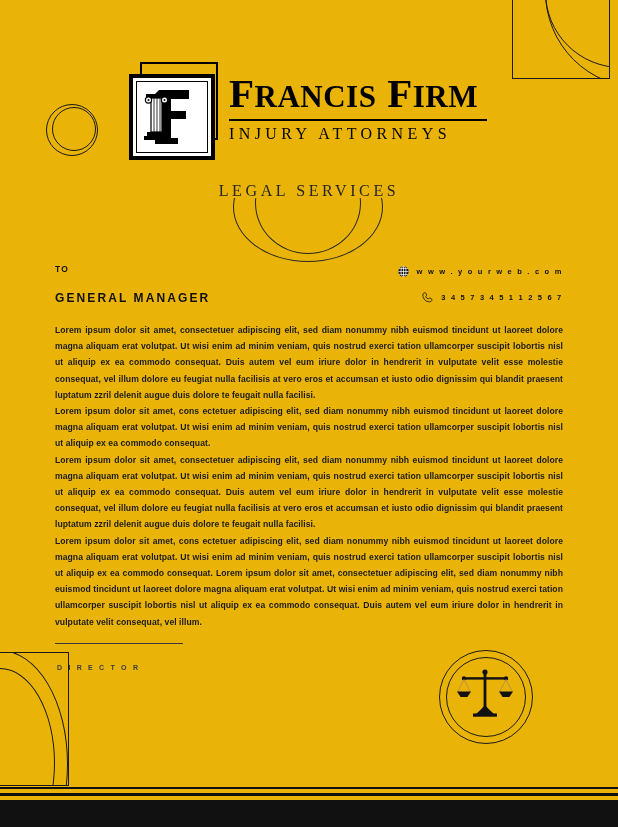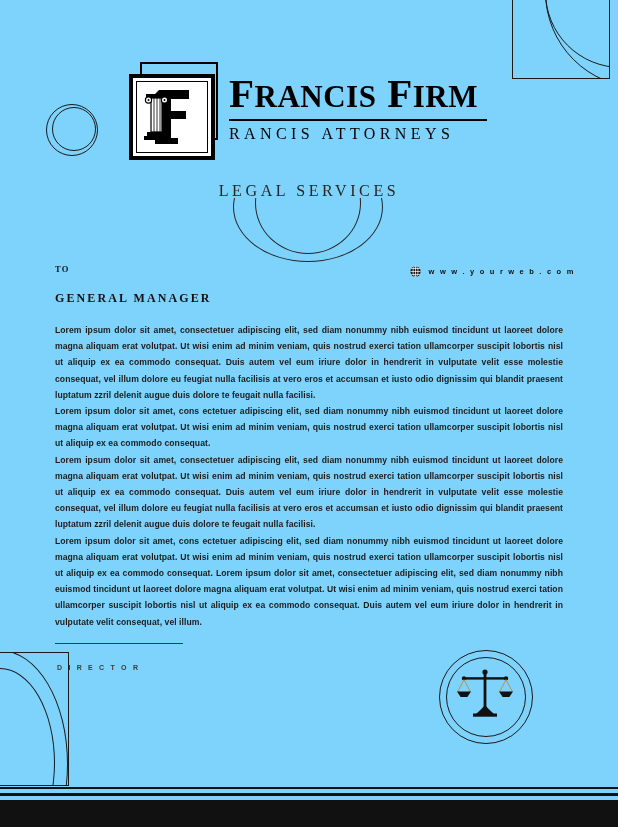--- a/index.html
+++ b/index.html
@@ -9,21 +9,21 @@
   }
   body {
     font-family: "Liberation Sans", sans-serif;
     color: #111111;
     -webkit-font-smoothing: antialiased;
   }
   .page {
     position: relative;
     width: 618px;
     height: 827px;
-    background: #7dd3fc;
+    background: #eab308;
     overflow: hidden;
     margin: 0 auto;
   }
 
   
   .corner-tr {
     position: absolute;
     top: 0;
     left: 512px;
     width: 96px;
@@ -200,40 +200,39 @@
     border-radius: 50%;
   }
   .legal-arcs .a1 { left: 0;  top: -46px; width: 148px; height: 108px; }
   .legal-arcs .a2 { left: 22px; top: -46px; width: 104px; height: 100px; }
 
   
   .to-block {
     position: absolute;
     left: 55px;
     top: 264px;
-    font-family: Liberation Serif, serif;
   }
   .to-label {
     font-size: 8.5px;
     font-weight: 700;
     letter-spacing: 1.3px;
     color: #111;
   }
   .to-name {
     margin-top: 17px;
     font-size: 12px;
     font-weight: 700;
     letter-spacing: 2.1px;
     color: #111;
   }
 
   
   .contact-block {
     position: absolute;
-    right: 43px;
+    right: 55px;
     top: 263px;
     text-align: right;
   }
   .contact-row {
     display: flex;
     align-items: center;
     justify-content: flex-end;
     gap: 7px;
     height: 17px;
   }
@@ -364,21 +363,21 @@
         <rect x="18" y="58" width="19" height="4" fill="#000"></rect>
         <rect x="15" y="62" width="25" height="4" fill="#000"></rect>
       </svg>
     </div>
 
     <div class="wordmark">
       <div class="wordmark-main">
         <span class="cap">F</span><span class="sm">RANCIS</span><span class="cap">&nbsp;</span><span class="cap">F</span><span class="sm">IRM</span>
       </div>
       <div class="wordmark-rule"></div>
-      <div class="wordmark-sub">RANCIS ATTORNEYS</div>
+      <div class="wordmark-sub">INJURY ATTORNEYS</div>
     </div>
   </div>
 
   <div class="legal-title">LEGAL SERVICES</div>
   <div class="legal-arcs">
     <div class="a1"></div>
     <div class="a2"></div>
   </div>
 
   <div class="to-block">
@@ -392,20 +391,26 @@
         <circle cx="12" cy="12" r="9.5" fill="#1a1a1a"></circle>
         <g stroke="#ffffff" stroke-width="1.3" fill="none">
           <ellipse cx="12" cy="12" rx="4.6" ry="9.5"></ellipse>
           <line x1="2.5" y1="12" x2="21.5" y2="12"></line>
           <line x1="4" y1="6.5" x2="20" y2="6.5"></line>
           <line x1="4" y1="17.5" x2="20" y2="17.5"></line>
           <line x1="12" y1="2.5" x2="12" y2="21.5"></line>
         </g>
       </svg>
       <span class="contact-text">w w w . y o u r w e b . c o m</span>
+    </div>
+    <div class="contact-row">
+      <svg class="contact-icon" viewBox="0 0 24 24">
+        <path d="M7.4 3.2c1 0 1.7.7 2 1.6l.8 2.4c.25.8 0 1.6-.65 2.1l-1 .8c.9 2.1 2.6 3.8 4.7 4.7l.8-1c.5-.65 1.3-.9 2.1-.65l2.4.8c.9.3 1.6 1 1.6 2 0 2.2-1.8 4-4 4C8.6 19.95 4.05 15.4 3.4 7.2c0-2.2 1.8-4 4-4z" fill="none" stroke="#1a1a1a" stroke-width="1.6" stroke-linejoin="round"></path>
+      </svg>
+      <span class="contact-text">3 4 5 7   3 4 5   1 1 2   5 6 7</span>
     </div>
   </div>
 
   <div class="body-copy">
     <p>Lorem ipsum dolor sit amet, consectetuer adipiscing elit, sed diam nonummy nibh euismod tincidunt ut laoreet dolore magna aliquam erat volutpat. Ut wisi enim ad minim veniam, quis nostrud exerci tation ullamcorper suscipit lobortis nisl ut aliquip ex ea commodo consequat. Duis autem vel eum iriure dolor in hendrerit in vulputate velit esse molestie consequat, vel illum dolore eu feugiat nulla facilisis at vero eros et accumsan et iusto odio dignissim qui blandit praesent luptatum zzril delenit augue duis dolore te feugait nulla facilisi.</p>
     <p>Lorem ipsum dolor sit amet, cons ectetuer adipiscing elit, sed diam nonummy nibh euismod tincidunt ut laoreet dolore magna aliquam erat volutpat. Ut wisi enim ad minim veniam, quis nostrud exerci tation ullamcorper suscipit lobortis nisl ut aliquip ex ea commodo consequat.</p>
     <p>Lorem ipsum dolor sit amet, consectetuer adipiscing elit, sed diam nonummy nibh euismod tincidunt ut laoreet dolore magna aliquam erat volutpat. Ut wisi enim ad minim veniam, quis nostrud exerci tation ullamcorper suscipit lobortis nisl ut aliquip ex ea commodo consequat. Duis autem vel eum iriure dolor in hendrerit in vulputate velit esse molestie consequat, vel illum dolore eu feugiat nulla facilisis at vero eros et accumsan et iusto odio dignissim qui blandit praesent luptatum zzril delenit augue duis dolore te feugait nulla facilisi.</p>
     <p>Lorem ipsum dolor sit amet, cons ectetuer adipiscing elit, sed diam nonummy nibh euismod tincidunt ut laoreet dolore magna aliquam erat volutpat. Ut wisi enim ad minim veniam, quis nostrud exerci tation ullamcorper suscipit lobortis nisl ut aliquip ex ea commodo consequat. Lorem ipsum dolor sit amet, consectetuer adipiscing elit, sed diam nonummy nibh euismod tincidunt ut laoreet dolore magna aliquam erat volutpat. Ut wisi enim ad minim veniam, quis nostrud exerci tation ullamcorper suscipit lobortis nisl ut aliquip ex ea commodo consequat. Duis autem vel eum iriure dolor in hendrerit in vulputate velit consequat, vel illum.</p>
   </div>
 

